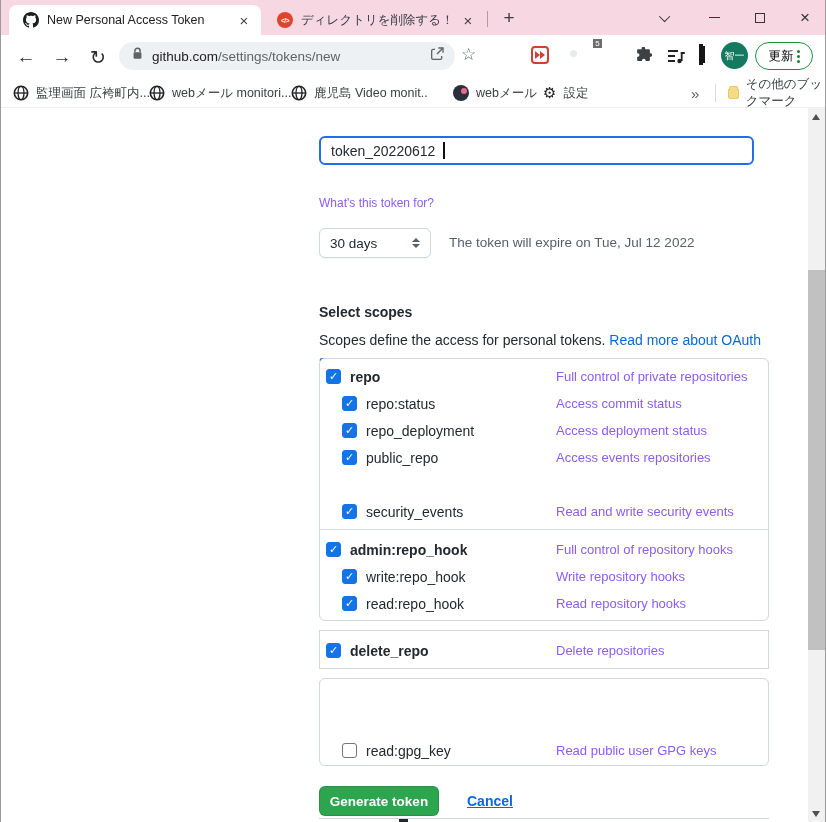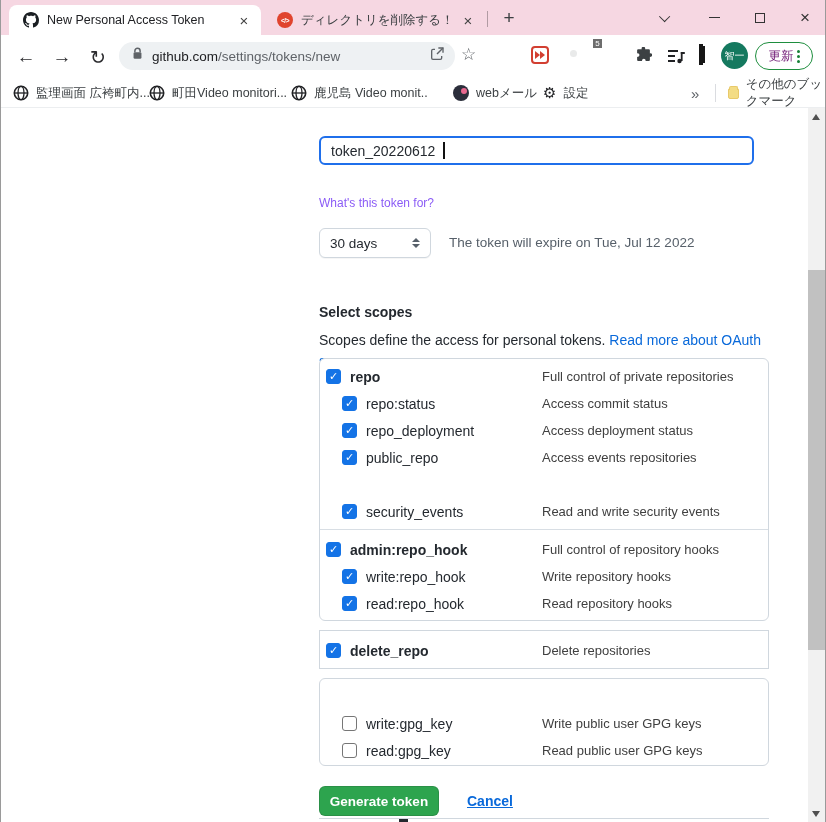--- a/index.html
+++ b/index.html
@@ -47,21 +47,21 @@
   .icon-shield { width:15px; height:17px; background:#7e2029; position:relative;
                  clip-path:polygon(50% 0,100% 15%,100% 55%,50% 100%,0 55%,0 15%); }
   .shield-wrap { position:relative; width:17px; height:18px; }
   .badge5 { position:absolute; right:-4px; bottom:-3px; width:11px; height:11px; background:#6d6d6d; color:#fff; font-size:8px;
             display:flex; align-items:center; justify-content:center; border:1px solid #fff; }
   .icon-square { width:16px; height:16px; border:2.5px solid #161616; background:#fff; position:relative; margin-top:1px; }
   .icon-square::after { content:""; position:absolute; left:0; top:0; bottom:0; width:4px; background:#161616; }
   .avatar { position:absolute; left:720px; top:7px; width:27px; height:27px; border-radius:50%; background:#15795f; color:#fff;
             font-size:10px; display:flex; align-items:center; justify-content:center; }
   .update-pill { position:absolute; left:754px; top:7px; width:58px; height:28px; border:1.5px solid #1e8e3e; border-radius:14px;
-                 display:flex; align-items:center; justify-content:center; gap:3px; color:#701a75; font-size:12.5px; background:#fff; }
+                 display:flex; align-items:center; justify-content:center; gap:3px; color:#000000; font-size:12.5px; background:#fff; }
   .vdots { display:flex; flex-direction:column; gap:2px; }
   .vdots i { width:3px; height:3px; border-radius:50%; background:#188038; }
 
   
   .bookmarks { position:absolute; top:78px; left:0; right:0; height:30px; background:#fff; border-bottom:1px solid #eceef0; }
   .bm { position:absolute; top:0; height:30px; display:flex; align-items:center; gap:7px; font-size:12.5px; color:#3c4043; }
   .globe { width:16px; height:16px; }
   .icon-mail { width:16px; height:16px; border-radius:50%; background:#2b2e3b; position:relative; }
   .icon-mail::after { content:""; position:absolute; right:2px; top:3px; width:6px; height:6px; border-radius:50%; background:#e8688f; }
   .gear { font-size:15px; color:#202124; }
@@ -94,21 +94,21 @@
   .scopes-p { font-size:14px; color:#24292f; line-height:21px; width:452px; }
   .scopes-p a { color:#0969da; text-decoration:none; }
 
   .sbox { position:absolute; left:0; width:450px; background:#fff; border:1px solid #d0d7de; }
   .r6 { border-radius:6px; }
   .srow { position:absolute; left:0; right:0; height:27px; display:flex; align-items:center; }
   .srow .cb { margin-left:6px; }
   .srow.child .cb { margin-left:22px; }
   .sname { margin-left:9px; font-size:14px; color:#24292f; }
   .sname.b { font-weight:700; }
-  .sdesc { position:absolute; left:222px; font-size:13px; color:#404040; }
+  .sdesc { position:absolute; left:236px; font-size:13px; color:#8b5cf6; }
   .gdiv { position:absolute; left:0; right:0; height:1px; background:#d8dee4; }
 
   .cb { width:15px; height:15px; border:1px solid #767676; border-radius:3px; background:#fff; flex:none;
         display:inline-flex; align-items:center; justify-content:center; }
   .cb.checked { background:#1473e6; border-color:#1473e6; }
   .cb.checked::after { content:"✓"; color:#fff; font-size:11px; font-weight:bold; line-height:1; margin-top:-1px; }
 
   .actions { position:absolute; left:0; top:678px; display:flex; align-items:center; }
   .gen-btn { width:120px; height:30px; background:#2da44e; border:1px solid rgba(27,31,36,0.15); border-radius:6px;
              color:#fff; font-size:13.5px; font-weight:700; display:flex; align-items:center; justify-content:center; }
@@ -230,21 +230,21 @@
             <line x1="1.3" y1="8" x2="14.7" y2="8" stroke="#202124" stroke-width="1.3"></line>
           </svg></span>
       <span>監理画面 広袴町内...</span>
     </div>
     <div class="bm" style="left:148px">
       <span class="globe"><svg width="16" height="16" viewBox="0 0 16 16">
             <circle cx="8" cy="8" r="6.7" fill="none" stroke="#202124" stroke-width="1.6"></circle>
             <ellipse cx="8" cy="8" rx="3" ry="6.7" fill="none" stroke="#202124" stroke-width="1.3"></ellipse>
             <line x1="1.3" y1="8" x2="14.7" y2="8" stroke="#202124" stroke-width="1.3"></line>
           </svg></span>
-      <span>町田Video monitori...</span>
+      <span>webメール monitori...</span>
     </div>
     <div class="bm" style="left:290px">
       <span class="globe"><svg width="16" height="16" viewBox="0 0 16 16">
             <circle cx="8" cy="8" r="6.7" fill="none" stroke="#202124" stroke-width="1.6"></circle>
             <ellipse cx="8" cy="8" rx="3" ry="6.7" fill="none" stroke="#202124" stroke-width="1.3"></ellipse>
             <line x1="1.3" y1="8" x2="14.7" y2="8" stroke="#202124" stroke-width="1.3"></line>
           </svg></span>
       <span>鹿児島 Video monit..</span>
     </div>
     <div class="bm" style="left:452px">
@@ -334,25 +334,20 @@
 
       <div class="sbox" style="top:522px; height:39px">
         <div class="srow" style="top:6px">
           <span class="cb checked"></span>
           <span class="sname b">delete_repo</span>
           <span class="sdesc">Delete repositories</span>
         </div>
       </div>
 
       <div class="sbox r6" style="top:570px; height:88px">
-        <div class="srow child" style="top:31px">
-          <span class="cb"></span>
-          <span class="sname">write:gpg_key</span>
-          <span class="sdesc">Write public user GPG keys</span>
-        </div>
         <div class="srow child" style="top:58px">
           <span class="cb"></span>
           <span class="sname">read:gpg_key</span>
           <span class="sdesc">Read public user GPG keys</span>
         </div>
       </div>
 
       <div class="actions">
         <div class="gen-btn">Generate token</div>
         <a href="#" class="cancel">Cancel</a>

